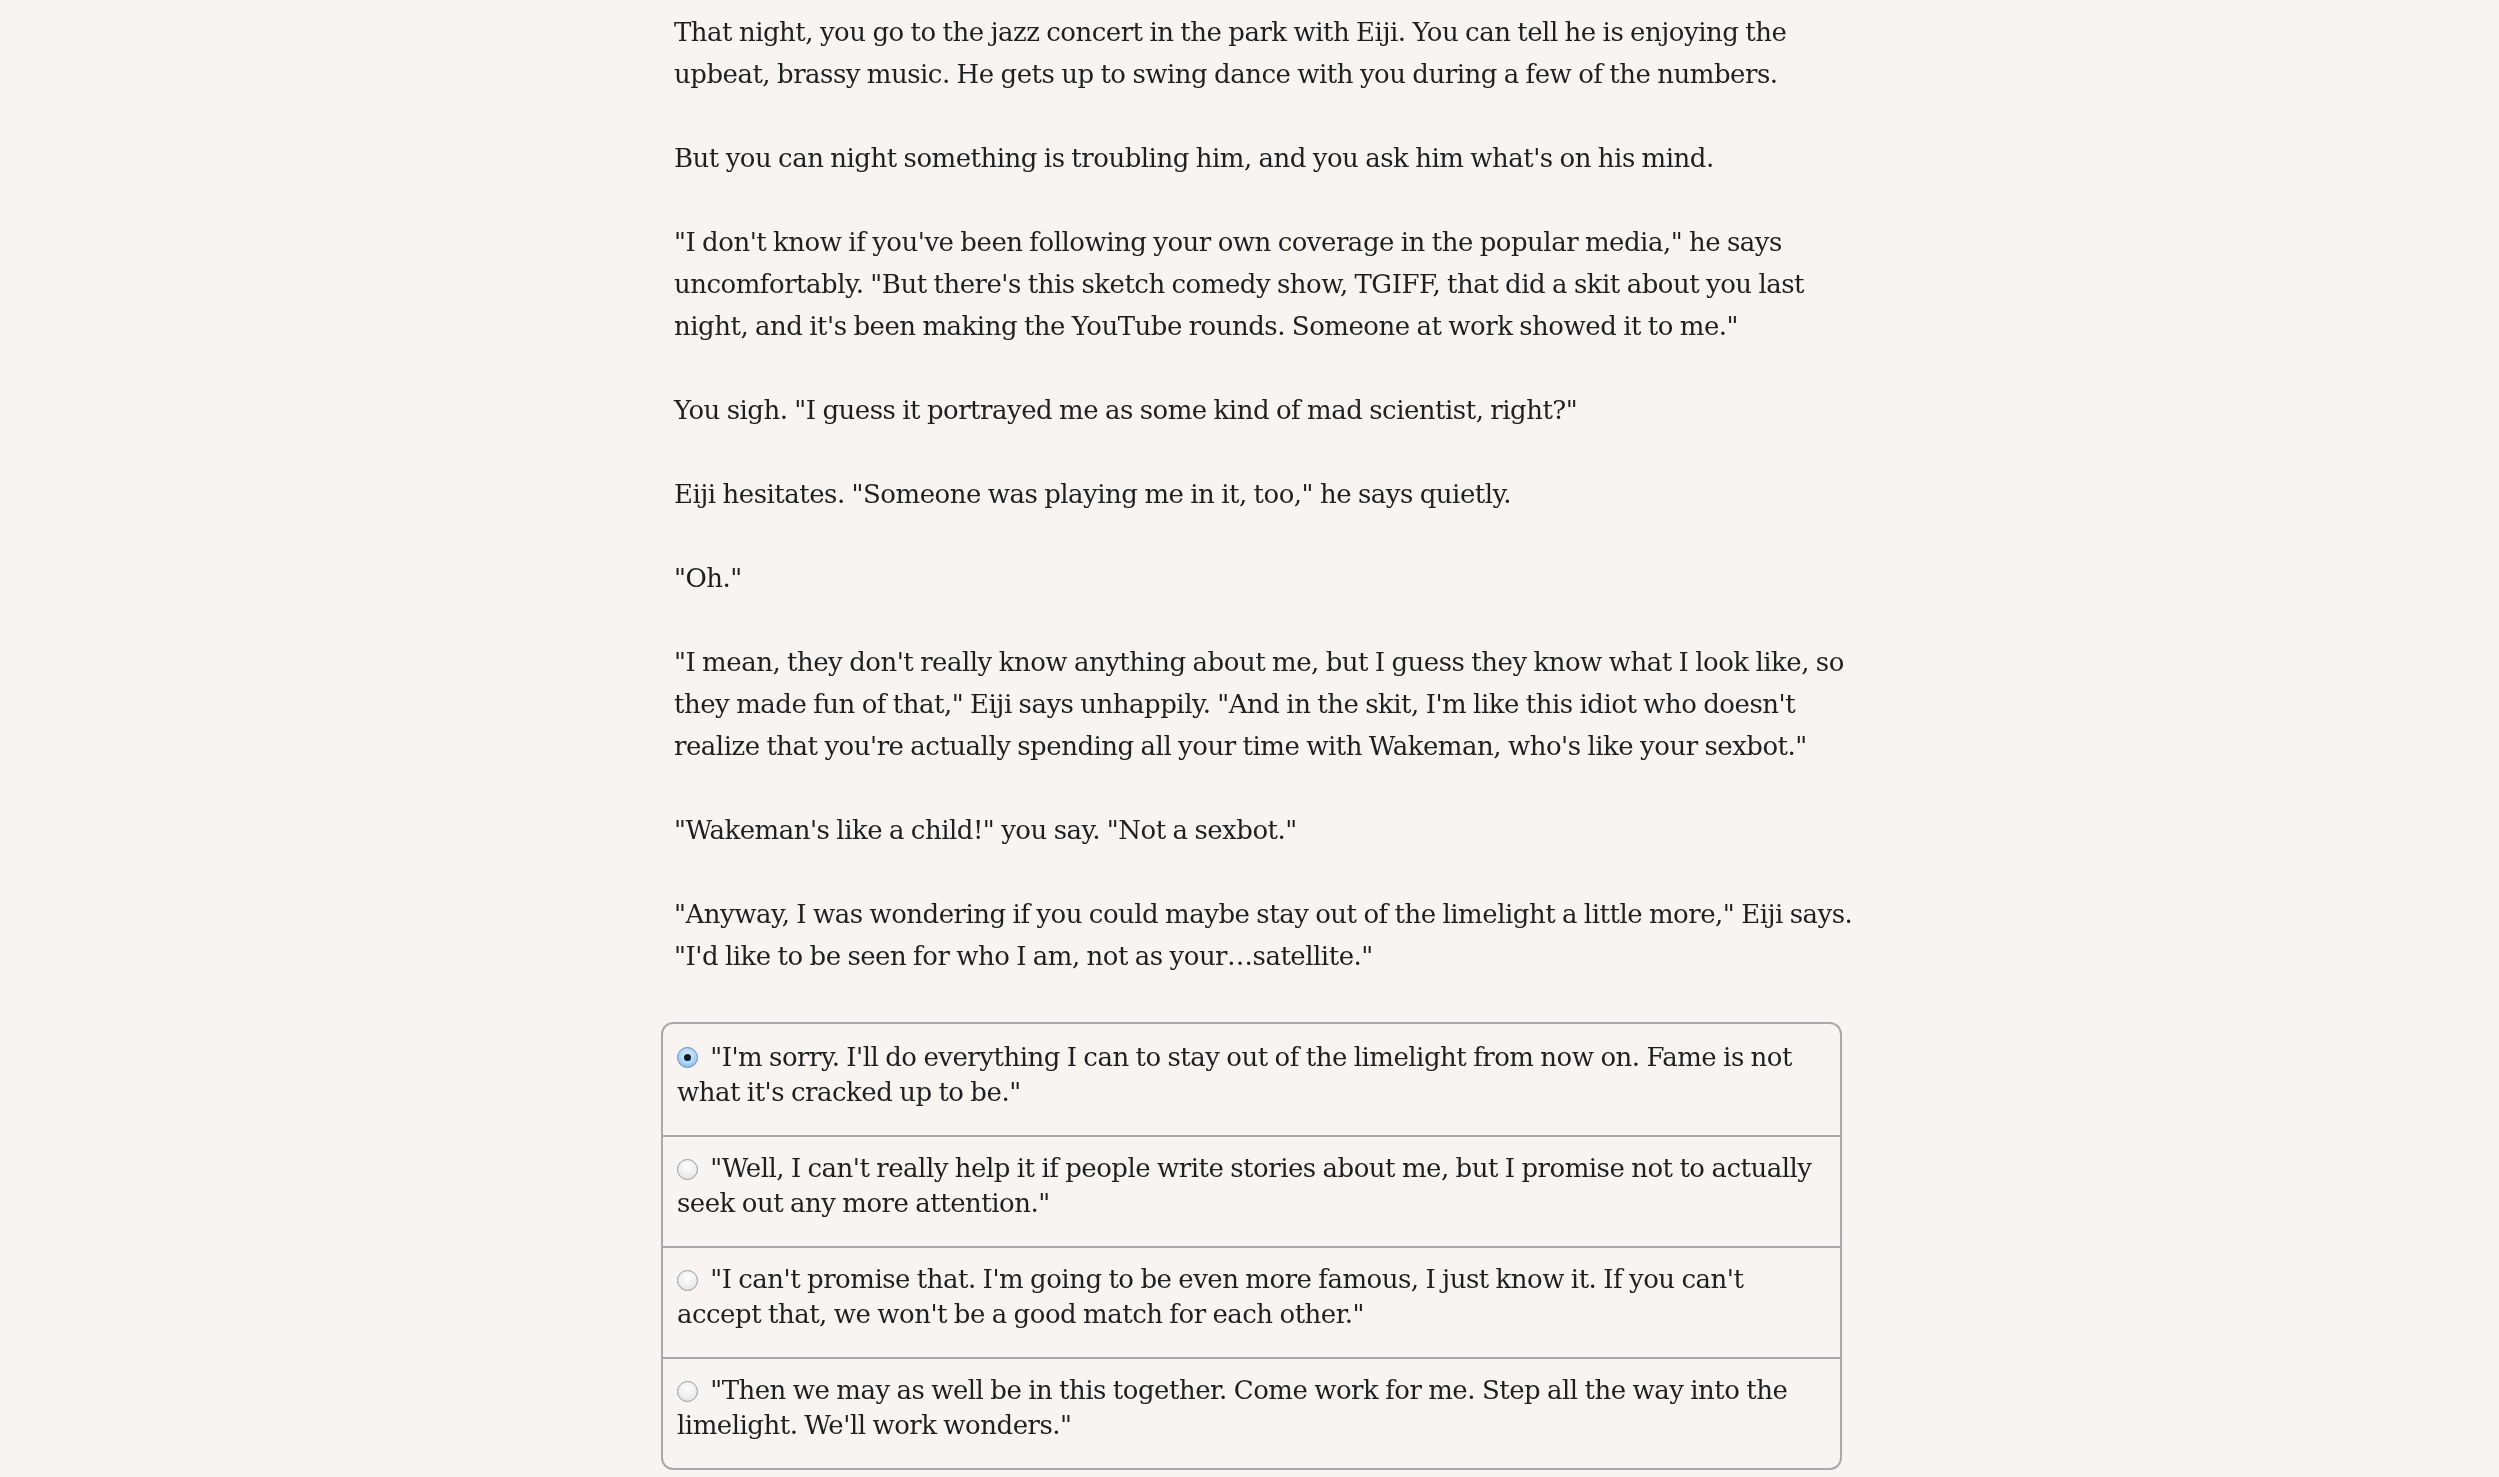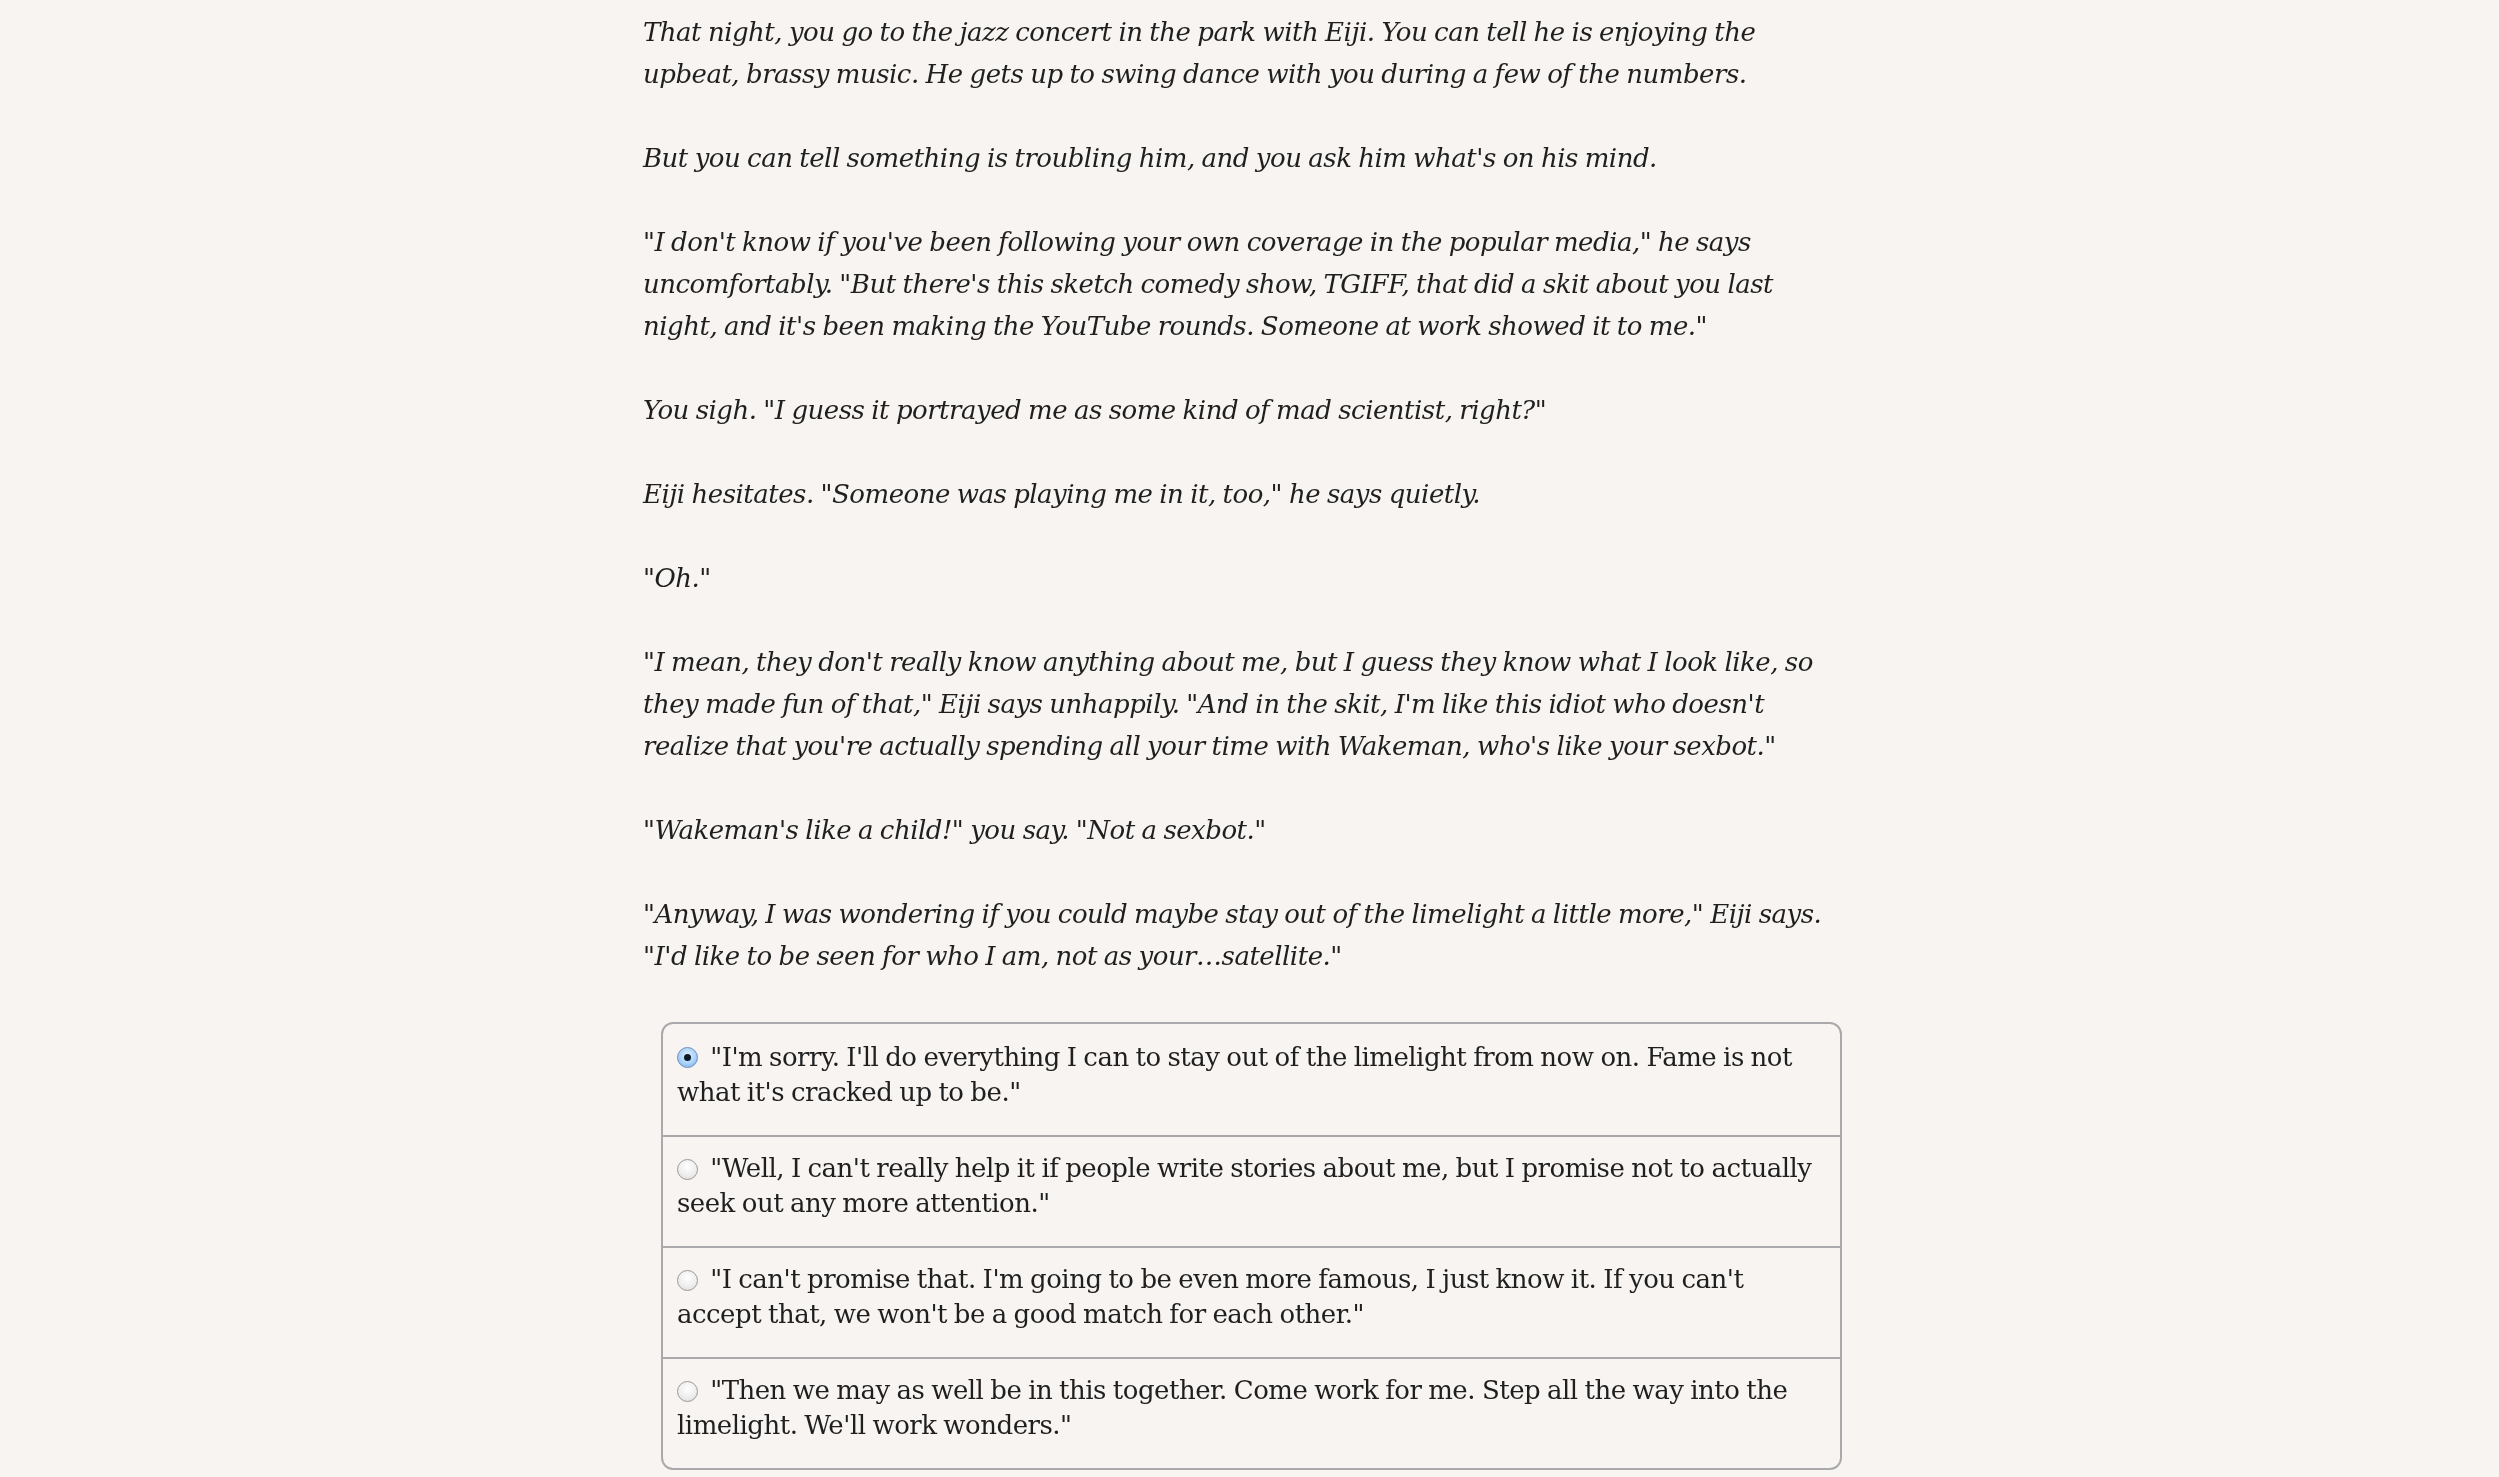--- a/index.html
+++ b/index.html
@@ -10,24 +10,23 @@
     body {
       width: 2500px;
       height: 1477px;
       overflow: hidden;
       position: relative;
       font-family: "DejaVu Serif", "Liberation Serif", serif;
       color: #1f1f1f;
     }
     #story {
       position: absolute;
-      left: 643px;
+      left: 674px;
       top: 10.5px;
       width: 1186px;
-      font-style: italic;
     }
     .para {
       font-size: 26px;
       line-height: 42px;
       margin: 0 0 42px 0;
       letter-spacing: -0.5px;
       word-spacing: -0.9px;
     }
     #choices {
       position: absolute;
@@ -82,21 +81,21 @@
       margin-top: -3.5px;
       border-radius: 50%;
       background: #0d1a2a;
     }
   </style>
 </head>
 <body>
 
 <div id="story">
   <p class="para">That night, you go to the jazz concert in the park with Eiji. You can tell he is enjoying the upbeat, brassy music. He gets up to swing dance with you during a few of the numbers.</p>
-  <p class="para">But you can tell something is troubling him, and you ask him what's on his mind.</p>
+  <p class="para">But you can night something is troubling him, and you ask him what's on his mind.</p>
   <p class="para">"I don't know if you've been following your own coverage in the popular media," he says uncomfortably. "But there's this sketch comedy show, TGIFF, that did a skit about you last night, and it's been making the YouTube rounds. Someone at work showed it to me."</p>
   <p class="para">You sigh. "I guess it portrayed me as some kind of mad scientist, right?"</p>
   <p class="para">Eiji hesitates. "Someone was playing me in it, too," he says quietly.</p>
   <p class="para">"Oh."</p>
   <p class="para">"I mean, they don't really know anything about me, but I guess they know what I look like, so they made fun of that," Eiji says unhappily. "And in the skit, I'm like this idiot who doesn't realize that you're actually spending all your time with Wakeman, who's like your sexbot."</p>
   <p class="para">"Wakeman's like a child!" you say. "Not a sexbot."</p>
   <p class="para">"Anyway, I was wondering if you could maybe stay out of the limelight a little more," Eiji says. "I'd like to be seen for who I am, not as your…satellite."</p>
 </div>
 
 <div id="choices">

